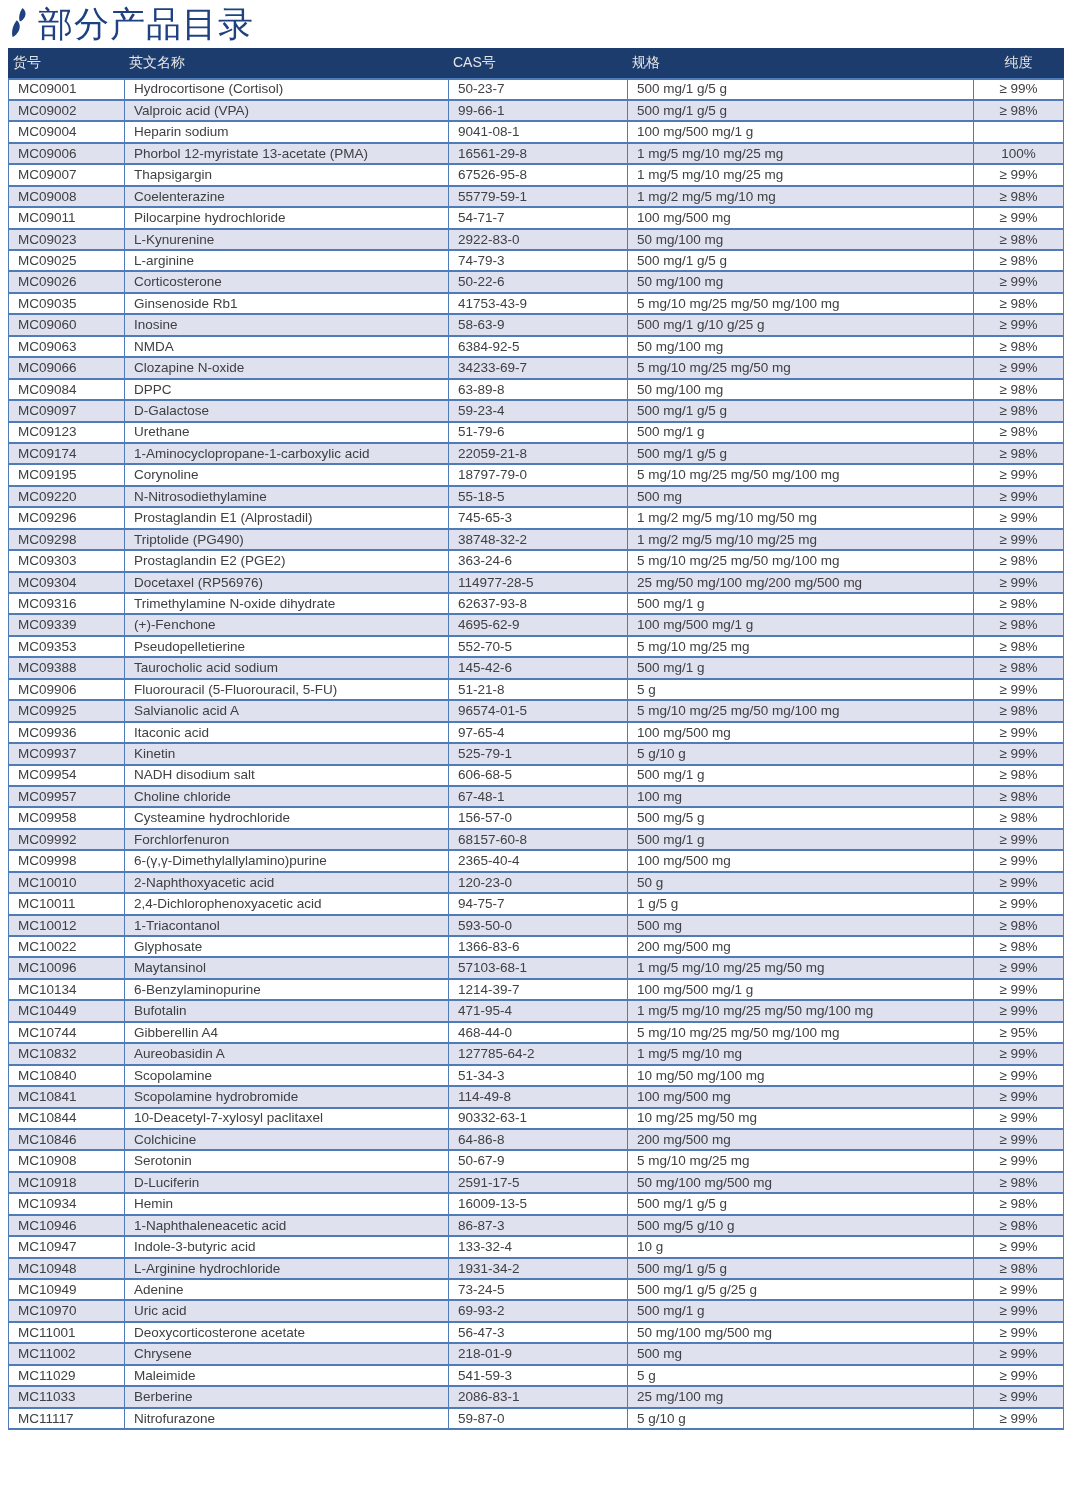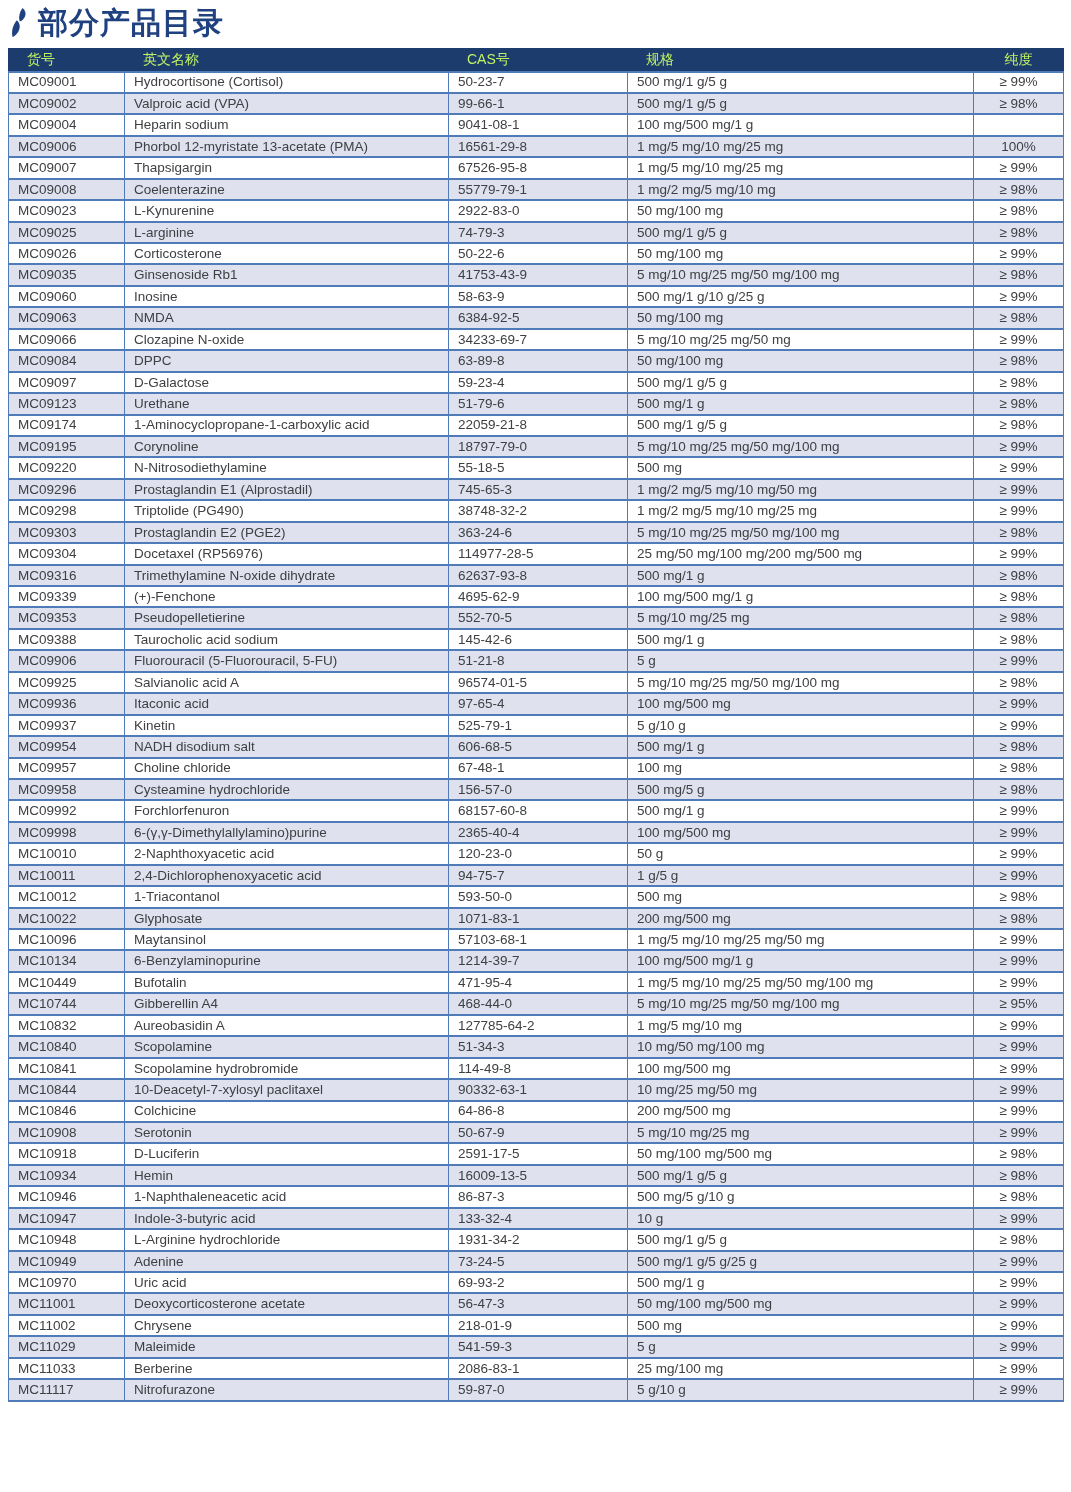--- a/index.html
+++ b/index.html
@@ -21,47 +21,47 @@
     margin-bottom: 9px;
     height: 39px;
   }
   .title-icon {
     width: 24px;
     height: 31px;
     margin-right: 7px;
     flex: 0 0 auto;
   }
   .page-title {
-    font-size: 30px;
-    font-weight: bold;
+    font-size: 35px;
+    font-weight: normal;
     color: var(--title-color, #1f4180);
     letter-spacing: 1px;
     line-height: 1;
   }
   
   table.product-table {
     width: 1055px;
     margin-left: 8px;
     border-collapse: collapse;
     table-layout: fixed;
   }
   .col-no     { width: 116px; }
   .col-name   { width: 324px; }
   .col-cas    { width: 179px; }
   .col-spec   { width: 346px; }
   .col-purity { width: 90px;  }
 
   thead th {
     background: var(--header-bg, #1d3c6e);
-    color: #bef264;
+    color: #e5e5e5;
     font-size: 14px;
     font-weight: 500;
     text-align: left;
-    height: 23px;
-    padding: 0 18px;
+    height: 30px;
+    padding: 0 4px;
     border: 1px solid var(--header-bg, #1d3c6e);
     white-space: nowrap;
     overflow: hidden;
   }
   thead th.purity-h { text-align: center; }
 
   tbody td {
     height: 21.45px;
     padding: 0 9px;
     font-size: 13.5px;
@@ -140,23 +140,30 @@
         <tr>
           <td>MC09007</td>
           <td>Thapsigargin</td>
           <td>67526-95-8</td>
           <td>1 mg/5 mg/10 mg/25 mg</td>
           <td class="col-purity-cell">≥ 99%</td>
         </tr>
         <tr>
           <td>MC09008</td>
           <td>Coelenterazine</td>
-          <td>55779-79-1</td>
+          <td>55779-59-1</td>
           <td>1 mg/2 mg/5 mg/10 mg</td>
           <td class="col-purity-cell">≥ 98%</td>
+        </tr>
+        <tr>
+          <td>MC09011</td>
+          <td>Pilocarpine hydrochloride</td>
+          <td>54-71-7</td>
+          <td>100 mg/500 mg</td>
+          <td class="col-purity-cell">≥ 99%</td>
         </tr>
         <tr>
           <td>MC09023</td>
           <td>L-Kynurenine</td>
           <td>2922-83-0</td>
           <td>50 mg/100 mg</td>
           <td class="col-purity-cell">≥ 98%</td>
         </tr>
         <tr>
           <td>MC09025</td>
@@ -378,21 +385,21 @@
         <tr>
           <td>MC10012</td>
           <td>1-Triacontanol</td>
           <td>593-50-0</td>
           <td>500 mg</td>
           <td class="col-purity-cell">≥ 98%</td>
         </tr>
         <tr>
           <td>MC10022</td>
           <td>Glyphosate</td>
-          <td>1071-83-1</td>
+          <td>1366-83-6</td>
           <td>200 mg/500 mg</td>
           <td class="col-purity-cell">≥ 98%</td>
         </tr>
         <tr>
           <td>MC10096</td>
           <td>Maytansinol</td>
           <td>57103-68-1</td>
           <td>1 mg/5 mg/10 mg/25 mg/50 mg</td>
           <td class="col-purity-cell">≥ 99%</td>
         </tr>

